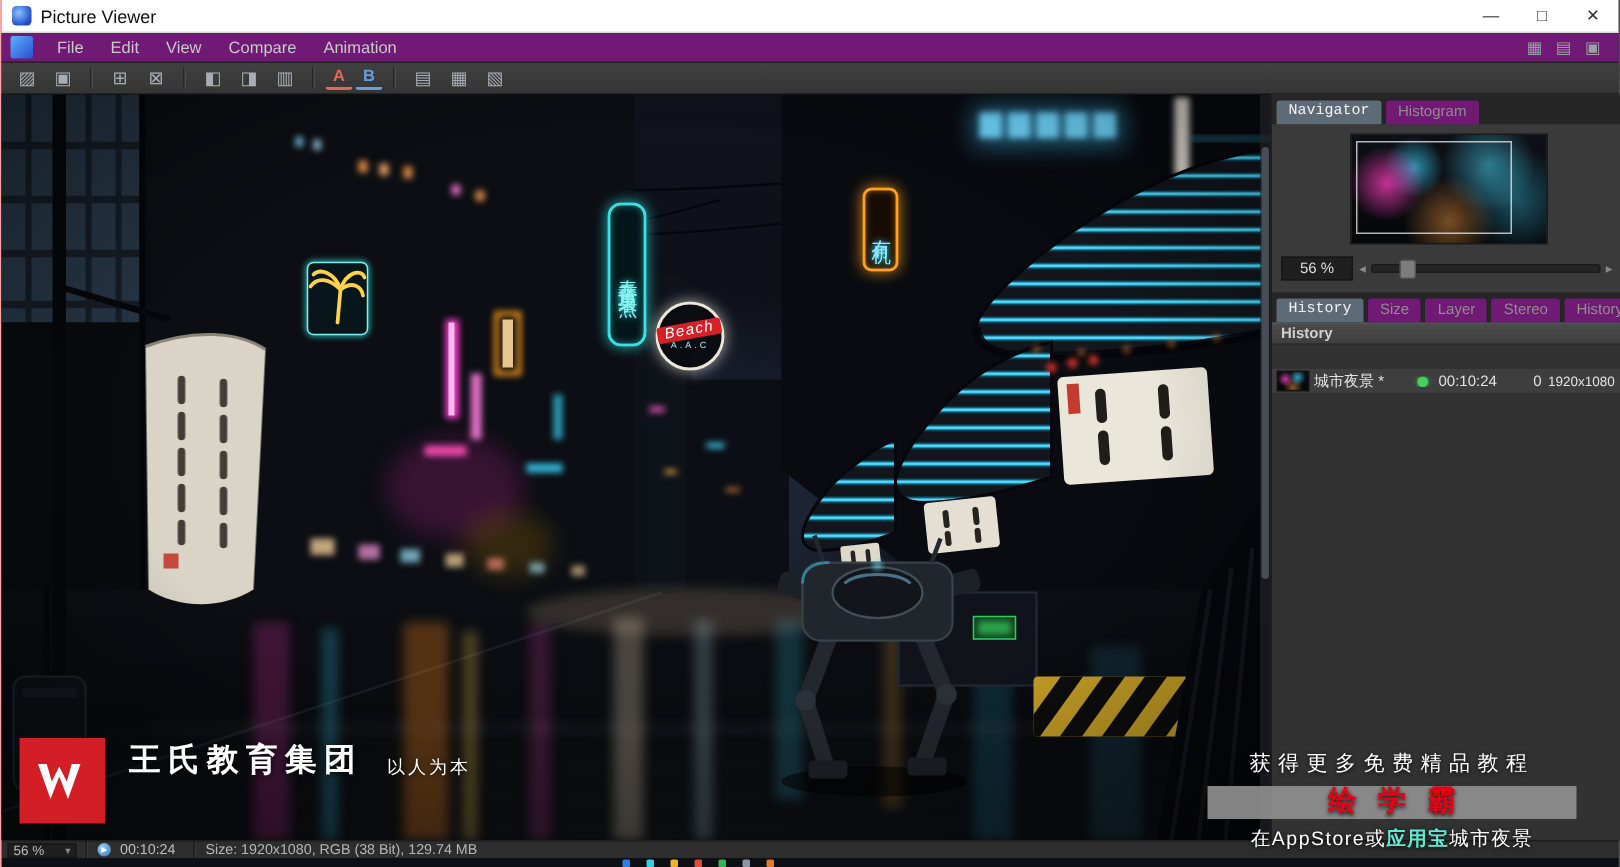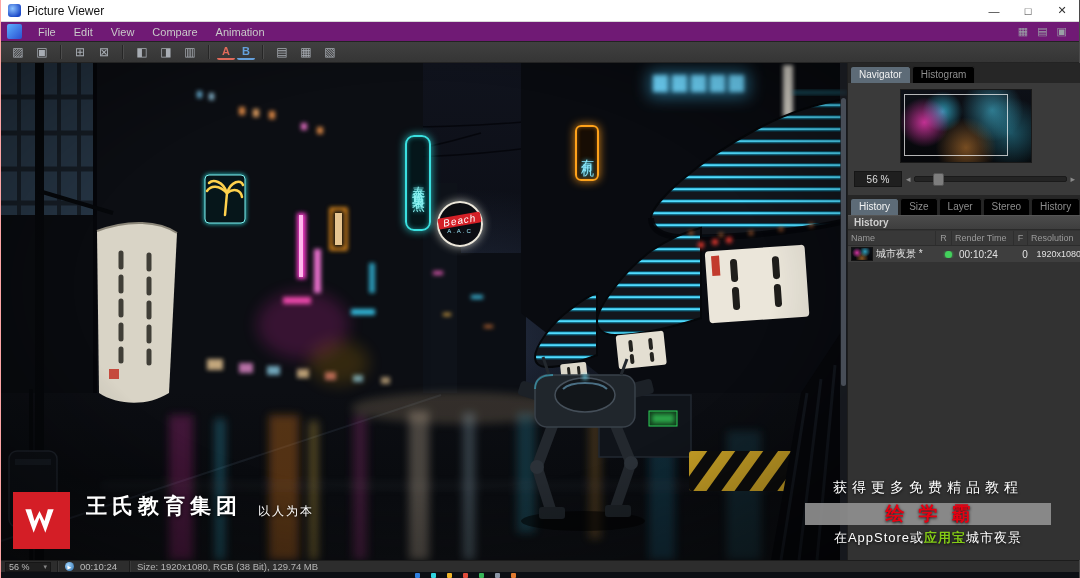--- a/index.html
+++ b/index.html
@@ -40,22 +40,22 @@
   .sign-beach{left:436px;top:138px;width:46px;height:46px;border:2px solid #ece7da;border-radius:50%;background:rgba(10,10,14,.78);box-shadow:0 0 10px rgba(255,255,240,.65);display:flex;flex-direction:column;align-items:center;justify-content:center;}
   .beach-band{background:#d42027;color:#fff;font-size:10px;font-style:italic;padding:0 5px;border-radius:2px;transform:rotate(-10deg);letter-spacing:1px;}
   .beach-sub{color:#9fecff;font-size:6px;margin-top:2px;letter-spacing:2px;}
   .sign-organic{left:574px;top:62px;width:24px;height:56px;border:2px solid #ffa21a;border-radius:6px;background:rgba(26,14,2,.85);box-shadow:0 0 10px rgba(255,156,26,.85),inset 0 0 4px rgba(255,156,26,.5);color:#8ceaff;writing-mode:vertical-rl;text-orientation:upright;font-size:13px;letter-spacing:4px;display:flex;align-items:center;justify-content:center;text-shadow:0 0 4px #4fdcff;}
 
   
   .sidebar{position:relative;width:234px;height:497px;background:#323232;border-left:1px solid #1e1e1e;box-sizing:border-box;flex:none;}
   .tabrow{position:absolute;left:0;right:0;height:20px;background:#262626;display:flex;align-items:flex-end;padding:0 2px;gap:1px;}
   .tabrow.t1{top:0;}
   .tabrow.t2{top:132px;}
-  .tab{font-size:10px;color:#8e8e8e;background:#000000;border:1px solid #242424;border-bottom:none;border-radius:3px 3px 0 0;padding:2px 8px 3px;white-space:nowrap;}
-  .tab.active{background:#5d6b77;color:#f2f2f2;}
+  .tab{font-size:10px;color:#8e8e8e;background:#701a75;border:1px solid #242424;border-bottom:none;border-radius:3px 3px 0 0;padding:2px 8px 3px;white-space:nowrap;}
+  .tab.active{background:#5d6b77;color:#f2f2f2;font-family:Liberation Mono, monospace;}
   .navbody{position:absolute;top:20px;left:0;right:0;height:112px;background:#3a3a3a;border-bottom:1px solid #262626;}
   .nav-thumb{position:absolute;left:52px;top:6px;width:130px;height:72px;border:1px solid #191919;background:
       radial-gradient(circle at 18% 45%,rgba(255,61,190,.75),transparent 22%),
       radial-gradient(circle at 32% 30%,rgba(63,217,255,.65),transparent 20%),
       radial-gradient(circle at 70% 28%,rgba(79,220,255,.5),transparent 30%),
       radial-gradient(circle at 50% 80%,rgba(255,160,60,.45),transparent 35%),
       radial-gradient(circle at 85% 60%,rgba(63,217,255,.35),transparent 30%),
       linear-gradient(180deg,#0d1017,#06070a);}
   .view-rect{position:absolute;left:2%;top:5%;width:79%;height:84%;border:1px solid rgba(255,255,255,.7);}
   .zoomrow{position:absolute;left:0;right:0;top:86px;height:20px;display:flex;align-items:center;padding:0 6px;gap:4px;box-sizing:border-box;}
@@ -77,21 +77,21 @@
       radial-gradient(circle at 25% 40%,rgba(255,61,190,.8),transparent 30%),
       radial-gradient(circle at 65% 30%,rgba(63,217,255,.7),transparent 35%),
       radial-gradient(circle at 50% 85%,rgba(255,160,60,.5),transparent 45%),
       linear-gradient(180deg,#0d1017,#06070a);}
   .cell{white-space:nowrap;overflow:hidden;box-sizing:border-box;}
   .cell.name{width:64px;}
   .cell.r{width:16px;display:flex;justify-content:center;flex:none;}
   .dot{width:7px;height:7px;border-radius:50%;background:#43d15c;box-shadow:0 0 3px #43d15c;}
   .cell.rt{width:62px;padding-left:3px;}
   .cell.f{width:14px;text-align:center;}
-  .cell.res{flex:1;font-size:9px;text-align:right;}
+  .cell.res{flex:1;font-size:9px;}
 
   
   .statusbar{position:absolute;left:0;right:0;top:560px;height:12px;background:#2d2d2d;border-top:1px solid #1c1c1c;display:flex;align-items:center;font-size:9.5px;color:#bdbdbd;box-sizing:border-box;}
   .szoom{width:46px;height:10px;margin-left:4px;background:#1f1f1f;border:1px solid #161616;display:flex;align-items:center;justify-content:space-between;padding:0 3px;font-size:9px;box-sizing:border-box;}
   .szoom .caret{font-size:7px;color:#8a8a8a;}
   .ssep{width:1px;height:100%;background:#1c1c1c;border-right:1px solid #3a3a3a;margin:0 6px;}
   .splay{width:9px;height:9px;border-radius:50%;background:radial-gradient(circle at 35% 35%,#9fd4ff,#2d6da8);display:flex;align-items:center;justify-content:center;font-size:5px;color:#fff;flex:none;}
   .stime{margin:0 6px;}
   .sinfo{color:#b5b5b5;}
 
@@ -107,25 +107,25 @@
   .tico:nth-child(7){background:#e07a2f;}
 
   
   .wm-left{position:absolute;left:12px;top:492px;display:flex;align-items:flex-start;z-index:6;}
   .wm-logo{width:57px;height:57px;background:#d41e26;display:flex;align-items:center;justify-content:center;flex:none;}
   .wm-body{margin-left:16px;color:#fff;text-shadow:0 1px 4px rgba(0,0,0,.9);}
   .wm-row1{display:flex;align-items:flex-end;}
   .wm-brand{font-size:21px;font-weight:bold;letter-spacing:5px;white-space:nowrap;}
   .wm-slogan{font-size:12px;letter-spacing:2px;margin-left:16px;white-space:nowrap;}
   .wm-since{font-size:13px;letter-spacing:11px;margin-top:16px;white-space:nowrap;}
-  .wm-right{position:absolute;left:804px;width:246px;top:479px;z-index:7;text-align:center;color:#fff;text-shadow:0 1px 3px rgba(0,0,0,.9);}
+  .wm-right{position:absolute;left:804px;width:246px;top:500px;z-index:7;text-align:center;color:#fff;text-shadow:0 1px 3px rgba(0,0,0,.9);}
   .promo1{font-size:14px;letter-spacing:5px;white-space:nowrap;}
   .promo-bar{margin-top:6px;height:22px;line-height:22px;background:rgba(145,145,145,.9);color:#e60012;font-size:19px;font-weight:bold;letter-spacing:14px;text-indent:14px;white-space:nowrap;}
   .promo3{margin-top:4px;font-size:13px;letter-spacing:1px;white-space:nowrap;}
-  .promo3 .red{color:#84cc16;font-weight:bold;}
+  .promo3 .red{color:#5eead4;font-weight:bold;}
 </style>
 </head>
 <body>
 
 <div class="window">
 
   <div class="titlebar">
     <span class="app-ico"></span>
     <span class="title">Picture Viewer</span>
     <div class="win-btns">
@@ -471,27 +471,20 @@
       <div class="tabrow t2">
         <span class="tab active">History</span>
         <span class="tab">Size</span>
         <span class="tab">Layer</span>
         <span class="tab">Stereo</span>
         <span class="tab">History</span>
       </div>
 
       <div class="grouphdr">History</div>
 
-      <div class="colrow">
-        <span class="col cname">Name</span>
-        <span class="col cr">R</span>
-        <span class="col crt">Render Time</span>
-        <span class="col cf">F</span>
-        <span class="col cres">Resolution</span>
-      </div>
 
       <div class="datarow">
         <span class="row-thumb"></span>
         <span class="cell name">城市夜景 *</span>
         <span class="cell r">
           <span class="dot"></span>
         </span>
         <span class="cell rt">00:10:24</span>
         <span class="cell f">0</span>
         <span class="cell res">1920x1080</span>

